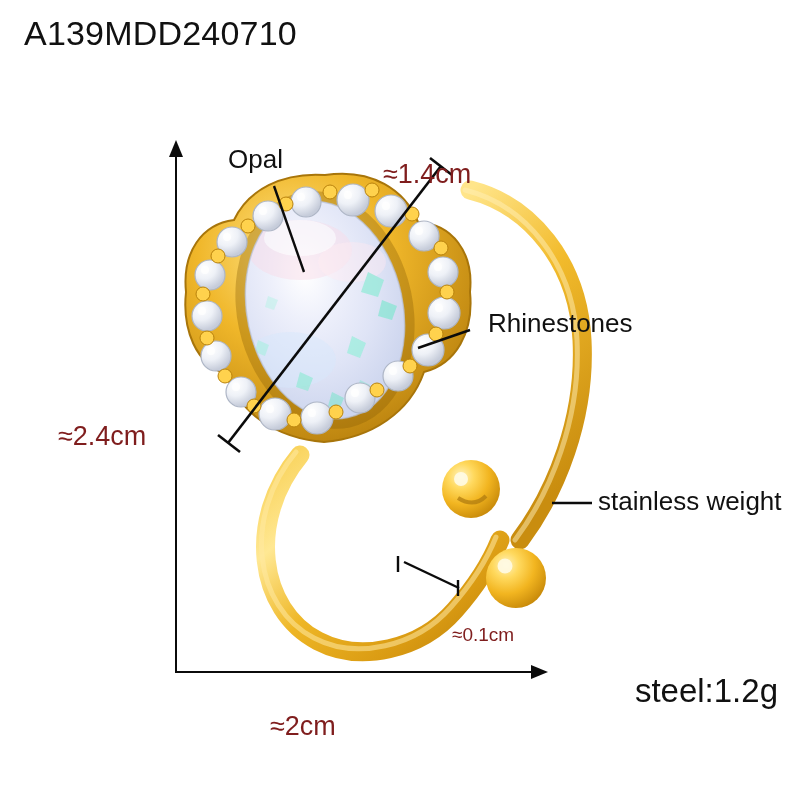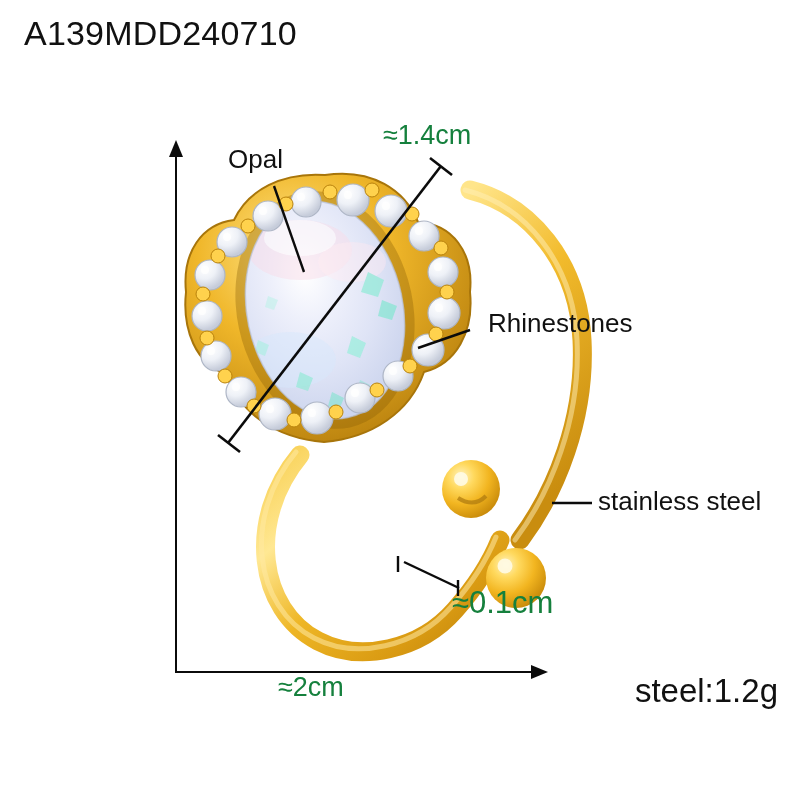--- a/index.html
+++ b/index.html
@@ -20,25 +20,25 @@
     white-space:nowrap;
   }
   .weight{
     position:absolute;right:22px;bottom:22px;
     font-size:33px;color:#111;white-space:nowrap;
   }
   .lbl{position:absolute;font-size:26px;color:#111;white-space:nowrap;}
   .lbl-opal{left:228px;top:144px;}
   .lbl-rhine{left:488px;top:308px;}
   .lbl-steel{left:598px;top:486px;}
-  .dim{position:absolute;font-size:27px;color:#15803d;white-space:nowrap;}
+  .dim{position:absolute;font-size:27px;color:#7f1d1d;white-space:nowrap;margin-top:39px;}
   .dim-w{left:383px;top:120px;}
   .dim-h{left:58px;top:382px;}
-  .dim-b{left:278px;top:672px;}
-  .dim-t{left:452px;top:585px;font-size:31px;}
+  .dim-b{left:270px;top:672px;}
+  .dim-t{left:452px;top:585px;font-size:19px;}
 
   
   .axis{position:absolute;background:#0b0b0b;}
   .axis-v{left:175px;top:152px;width:2px;height:521px;}
   .axis-h{left:175px;top:671px;height:2px;width:366px;}
   .arrowhead{position:absolute;width:0;height:0;}
   .arrow-up{
     left:169px;top:140px;
     border-left:7px solid transparent;border-right:7px solid transparent;
     border-bottom:17px solid #0b0b0b;
@@ -242,20 +242,21 @@
 
   <div class="axis axis-v"></div>
   <div class="arrowhead arrow-up"></div>
   <div class="axis axis-h"></div>
   <div class="arrowhead arrow-right"></div>
 
   <div class="sku">A139MDD240710</div>
 
   <div class="lbl lbl-opal">Opal</div>
   <div class="lbl lbl-rhine">Rhinestones</div>
-  <div class="lbl lbl-steel">stainless steel</div>
+  <div class="lbl lbl-steel">stainless weight</div>
 
   <div class="dim dim-w">≈1.4cm</div>
+  <div class="dim dim-h">≈2.4cm</div>
   <div class="dim dim-b">≈2cm</div>
   <div class="dim dim-t">≈0.1cm</div>
 
   <div class="weight">steel:1.2g</div>
 </div>
 
 </body></html>

